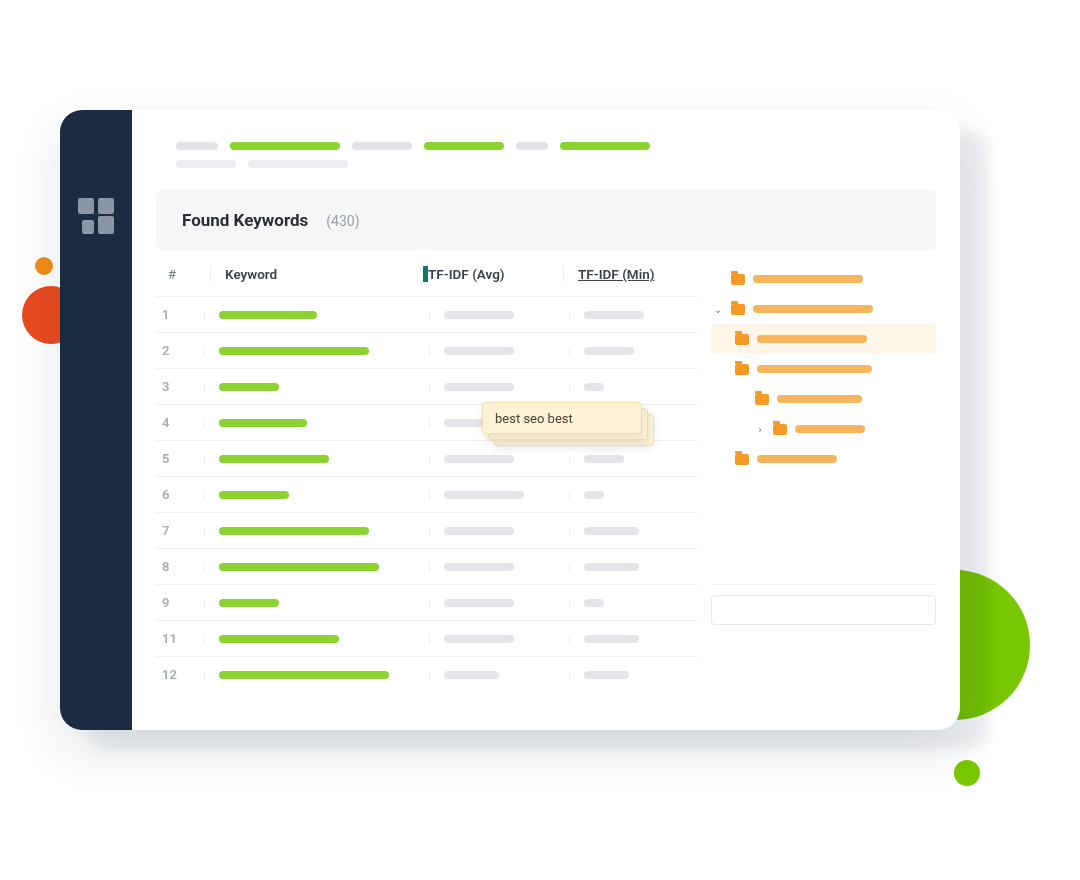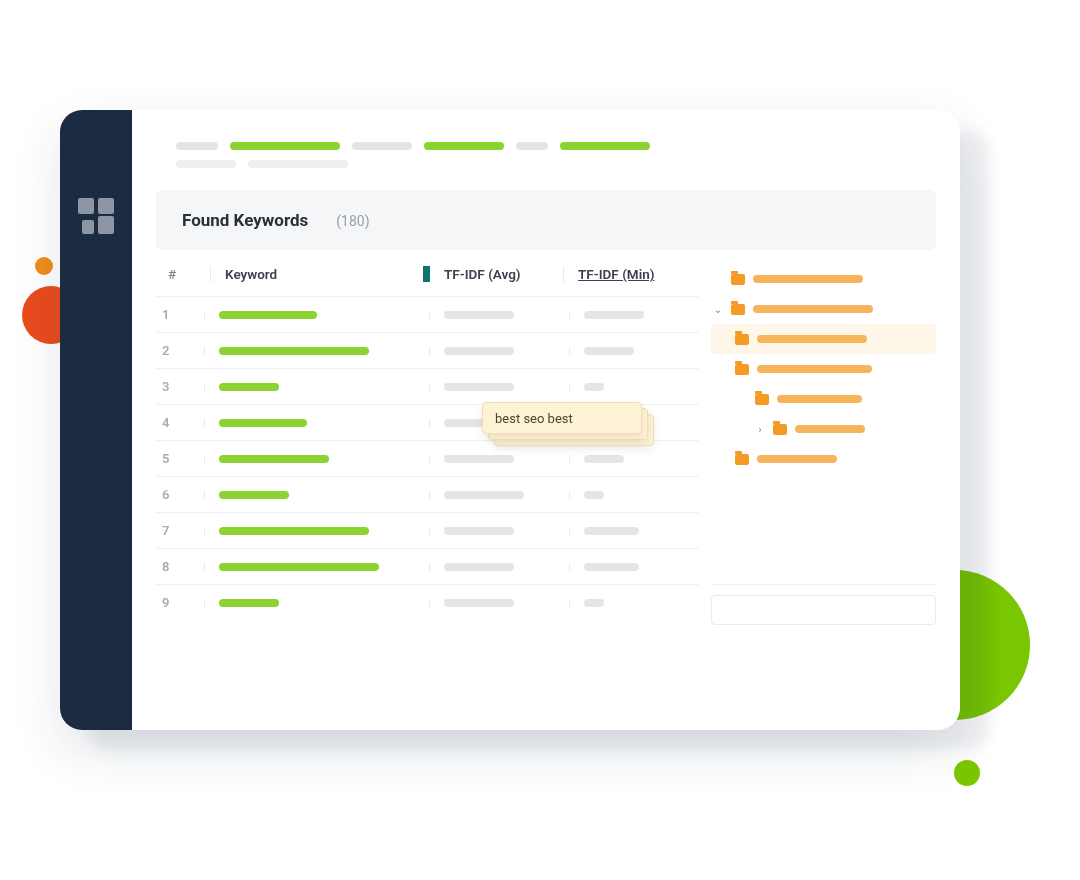--- a/index.html
+++ b/index.html
@@ -49,32 +49,32 @@
   .breadcrumb { display:flex; gap:12px; align-items:center; padding:0 44px; margin-bottom:10px;}
   .crumb { height:8px; border-radius:4px; }
   .crumb.grey { background:#e2e4e8; }
   .crumb.green { background:#8bd330; }
 
   .breadcrumb2 { display:flex; gap:12px; padding:0 44px; margin-bottom:22px;}
   .breadcrumb2 .crumb { height:8px; border-radius:4px; }
 
   .panel-header {
     margin:0 24px 0 24px; background:#f5f6f7; border-radius:6px;
-    padding:20px 26px; display:flex; align-items:baseline; gap:28px;
+    padding:20px 26px; display:flex; align-items:baseline; gap:18px;
   }
   .panel-header .title { font-weight:700; color:#2a2f38; font-size:17px; }
   .panel-header .count { color:#9aa0aa; font-size:14px; }
 
   .body { display:flex; padding:0 24px; gap:12px; }
 
   .table { flex:1; }
   .thead { display:flex; align-items:center; padding:16px 6px 14px; color:#3b424e; font-size:13.5px; font-weight:600; }
   .col-num { width:48px; padding-left:6px; color:#7d8593; font-weight:500;}
   .col-kw  { flex:1; border-left:1px solid #e8eaed; padding-left:14px;}
-  .col-avg { width:140px; border-left:7px solid #0f766e; padding-left:14px;}
+  .col-avg { width:140px; border-left:5px solid #0f766e; padding-left:0;}
   .col-min { width:130px; border-left:1px solid #e8eaed; padding-left:14px;text-decoration:underline;}
 
   .row { display:flex; align-items:center; height:36px; border-top:1px solid #eef0f2; }
   .row .num { width:48px; padding-left:6px; color:#a6adb8; font-size:13px; font-weight:600;}
   .row .cell-kw  { flex:1; border-left:1px solid #e8eaed; padding-left:14px; display:flex; align-items:center;}
   .row .cell-avg { width:140px; border-left:1px solid #e8eaed; padding-left:14px; display:flex; align-items:center;}
   .row .cell-min { width:130px; border-left:1px solid #e8eaed; padding-left:14px; display:flex; align-items:center;}
   .bar { height:8px; border-radius:4px; }
   .bar.green { background:#8bd330; }
   .bar.grey  { background:#e3e5e9; }
@@ -132,21 +132,21 @@
       <div class="crumb grey" style="width:32px"></div>
       <div class="crumb green" style="width:90px"></div>
     </div>
     <div class="breadcrumb2">
       <div class="crumb grey" style="width:60px;background:#eceef1"></div>
       <div class="crumb grey" style="width:100px;background:#eceef1"></div>
     </div>
 
     <div class="panel-header">
       <span class="title">Found Keywords</span>
-      <span class="count">(180)</span>
+      <span class="count">(430)</span>
     </div>
 
     <div class="body">
       <div class="table">
         <div class="thead">
           <div class="col-num">#</div>
           <div class="col-kw">Keyword</div>
           <div class="col-avg">TF-IDF (Avg)</div>
           <div class="col-min">TF-IDF (Min)</div>
         </div>
@@ -252,20 +252,44 @@
               <div class="cell-kw">
                 <div class="bar green" style="width:60px"></div>
               </div>
               <div class="cell-avg">
                 <div class="bar grey" style="width:70px"></div>
               </div>
               <div class="cell-min">
                 <div class="bar grey" style="width:20px"></div>
               </div>
             </div>
+            <div class="row">
+              <div class="num">11</div>
+              <div class="cell-kw">
+                <div class="bar green" style="width:120px"></div>
+              </div>
+              <div class="cell-avg">
+                <div class="bar grey" style="width:70px"></div>
+              </div>
+              <div class="cell-min">
+                <div class="bar grey" style="width:55px"></div>
+              </div>
+            </div>
+            <div class="row">
+              <div class="num">12</div>
+              <div class="cell-kw">
+                <div class="bar green" style="width:170px"></div>
+              </div>
+              <div class="cell-avg">
+                <div class="bar grey" style="width:55px"></div>
+              </div>
+              <div class="cell-min">
+                <div class="bar grey" style="width:45px"></div>
+              </div>
+            </div>
           </div>
       </div>
 
       <div class="side">
 
         <div class="group-row">
           <span class="chev"></span>
           <span class="folder-icon folder-orange"></span>
           <span class="side-bar" style="width:110px"></span>
         </div>

